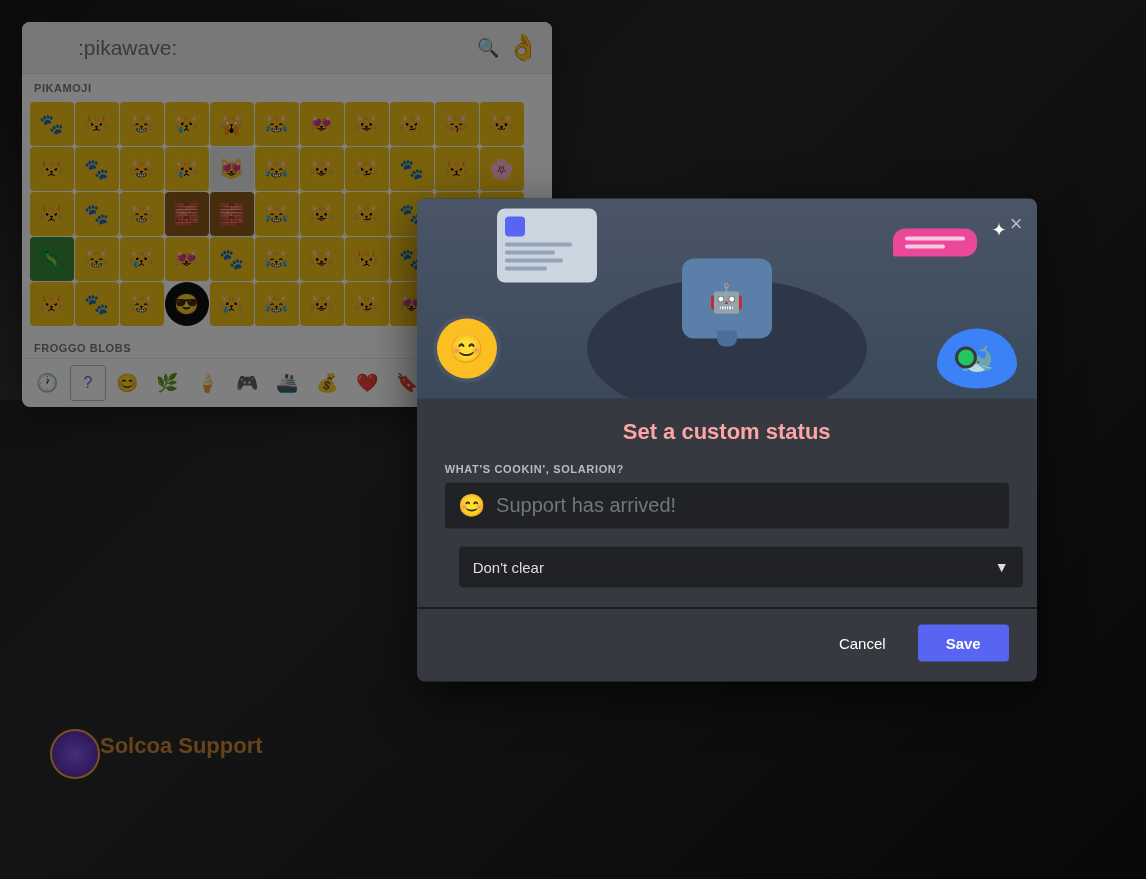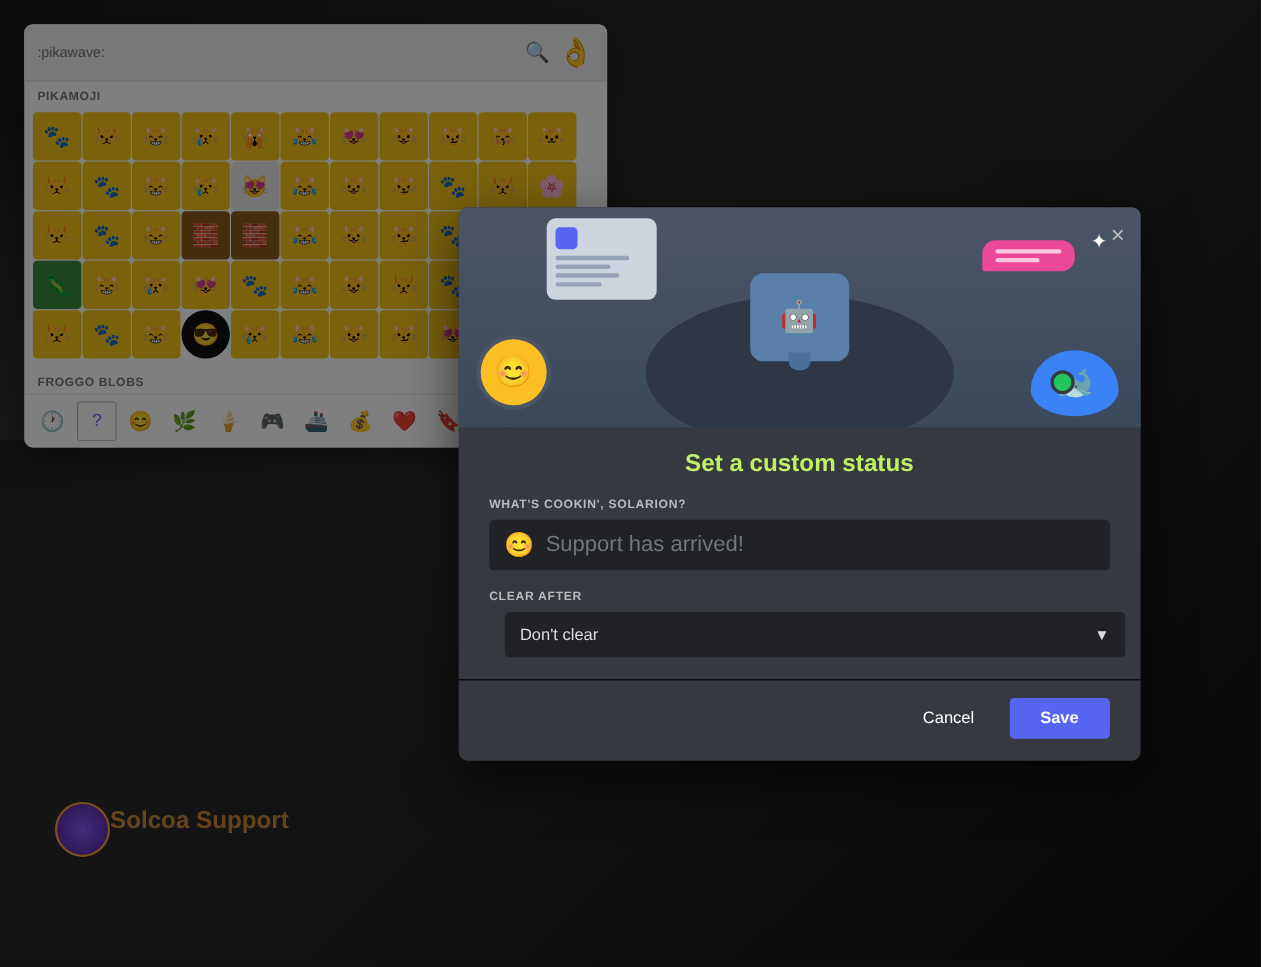--- a/index.html
+++ b/index.html
@@ -70,23 +70,24 @@
       align-items: center;
       padding: 10px 12px;
       background: #f0f0f0;
       border-bottom: 1px solid #e0e0e0;
       gap: 8px;
     }
     .emoji-search-input {
       flex: 1;
       border: none;
       background: transparent;
-      font-size: 13px;
+      font-size: 21px;
       color: #333;
       outline: none;
+      margin-left: 44px;
     }
     .emoji-search-icon {
       color: #888;
       font-size: 18px;
     }
     .emoji-hand-icon {
       font-size: 26px;
     }
     .emoji-section-label {
       padding: 8px 12px 4px;
@@ -259,21 +260,21 @@
       color: white;
       font-size: 18px;
       top: 20px; right: 30px;
     }
 
     .modal-body {
       padding: 20px 28px 0;
     }
     .modal-title {
       text-align: center;
-      color: #bef264;
+      color: #fca5a5;
       font-size: 22px;
       font-weight: 700;
       margin-bottom: 18px;
     }
     .modal-section-label {
       color: #b9bbbe;
       font-size: 11px;
       font-weight: 700;
       letter-spacing: 0.06em;
       margin-bottom: 8px;
@@ -513,21 +514,20 @@
     <div class="modal-body">
       <div class="modal-title">Set a custom status</div>
 
       <div class="modal-section-label">WHAT'S COOKIN', SOLARION?</div>
 
       <div class="status-input-row">
         <span class="status-emoji">😊</span>
         <input class="status-input" type="text" value="" placeholder="Support has arrived!" style="">
       </div>
 
-      <div class="clear-after-label">CLEAR AFTER</div>
       <div class="clear-after-select-wrapper">
         <div class="clear-after-select" style="display:flex;align-items:center;justify-content:space-between;background:#202225;border-radius:4px;padding:12px 14px;cursor:pointer;">
           <span class="clear-after-select-text">Don't clear</span>
           <span class="clear-after-chevron">▼</span>
         </div>
       </div>
     </div>
 
     <div class="modal-footer">
       <button class="btn-cancel">Cancel</button>

